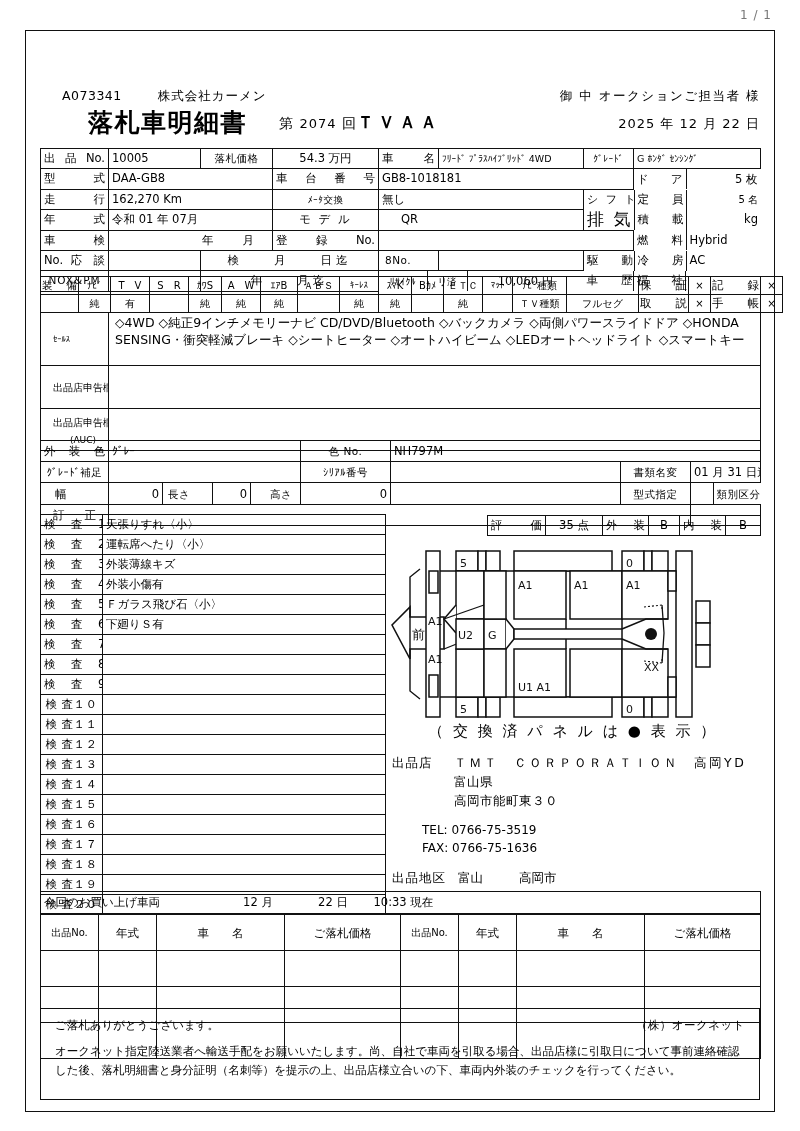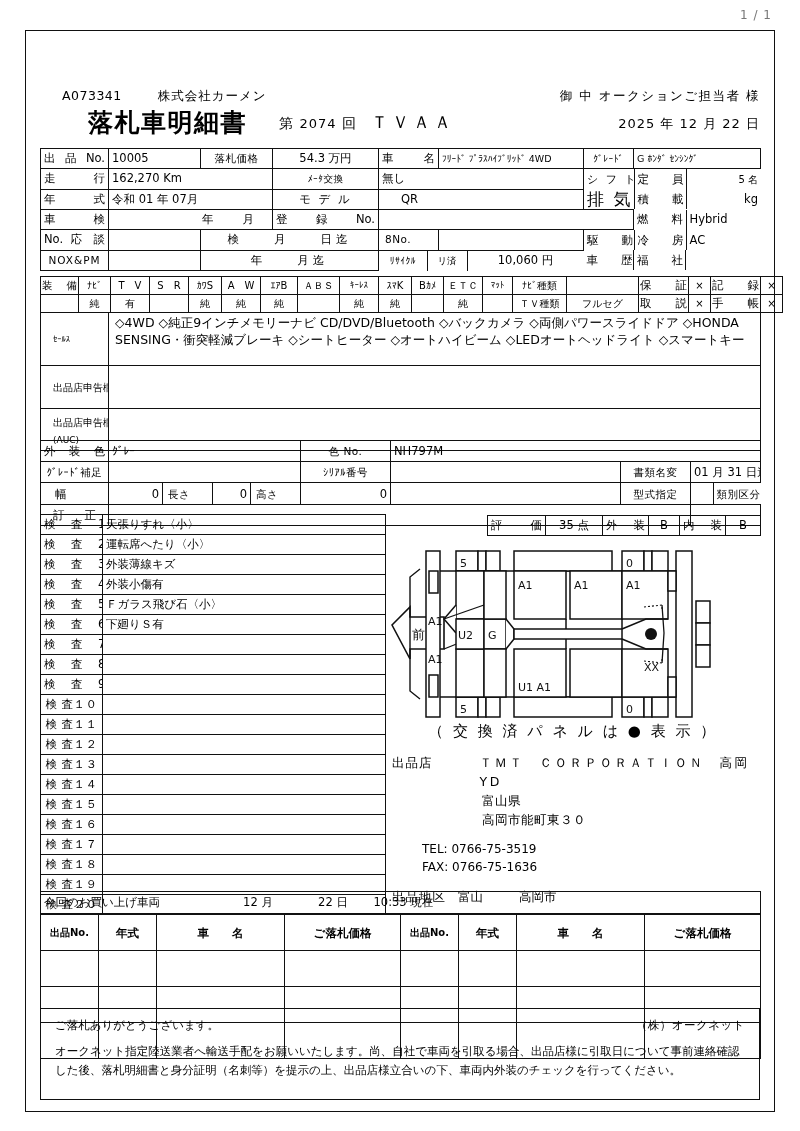--- a/index.html
+++ b/index.html
@@ -33,21 +33,21 @@
   .hdr-company { margin-left:36px; letter-spacing:1px; }
   .hdr-right { margin-left:auto; letter-spacing:1.5px; white-space:nowrap; }
   .hdr-line2 { display:flex; align-items:flex-end; margin-top:5px; }
   .title {
     font-size:25px; font-weight:bold; letter-spacing:1.5px;
     margin-left:48px; line-height:1;
     font-family:"DejaVu Sans","Liberation Sans",sans-serif;
   }
   .round { font-size:14px; margin-left:32px; letter-spacing:1px; white-space:nowrap; padding-bottom:2px;}
   .round .num { font-size:13px; }
-  .auc-name { font-size:17px; letter-spacing:4px; margin-left:14px; padding-bottom:1px;}
+  .auc-name { font-size:17px; letter-spacing:4px; padding-bottom:1px;font-weight:bold;}
   .hdr-date { margin-left:auto; font-size:13px; letter-spacing:1px; white-space:nowrap; padding-bottom:2px;}
 
   
   table.grid {
     position:absolute;
     border-collapse:collapse;
     table-layout:fixed;
     font-size:11.5px;
   }
   table.grid td {
@@ -77,42 +77,42 @@
   #equip td { height:18px; line-height:17px; font-size:10px; text-align:center; padding:0 1px; }
 
   
   #sales { left:40px; top:312px; width:720px; }
   #sales td { padding:1px 12px; vertical-align:top; }
   .sales-lbl { font-size:8.5px; text-align:left; letter-spacing:0; vertical-align:middle !important; }
   .sales-text {
     font-size:12.5px; line-height:16.5px; white-space:normal !important;
     letter-spacing:0; text-align:left; padding:1px 6px !important;
   }
-  .decl-lbl { font-size:10px; text-align:left; letter-spacing:0; vertical-align:middle !important; line-height:13px;}
+  .decl-lbl { font-size:10px; text-align:right; letter-spacing:0; vertical-align:middle !important; line-height:13px;}
 
   
   #colorinfo { left:40px; top:440px; width:720px; }
   #colorinfo td { height:21px; line-height:20px; }
 
   
   #inspect { left:40px; top:514px; width:345px; }
   #inspect td { height:20px; line-height:19px; }
   .insp-no { text-align:center; letter-spacing:2px; font-size:11.5px; width:62px; }
   .insp-no-wide { text-align:center; letter-spacing:0.5px; font-size:11.5px; width:62px; }
   .insp-txt { text-align:left; padding-left:6px; font-size:11.5px; }
 
   
   #evalrow { left:487px; top:515px; width:273px; }
   #evalrow td { height:20px; line-height:19px; text-align:center; }
 
   
   #todayrow { left:40px; top:891px; width:720px; }
   #todayrow td { height:22px; line-height:21px; }
   #bidtable { left:40px; top:914px; width:720px; }
-  #bidtable td { height:36px; line-height:18px; text-align:center;font-weight:bold; }
+  #bidtable td { height:36px; line-height:18px; text-align:center; }
 
   
   .thanks {
     position:absolute; left:40px; top:1008px; width:720px; height:92px;
     border:1px solid #111;
     padding:9px 14px 0 14px;
   }
   .thanks-row1 { display:flex; font-size:11.5px; }
   .thanks-right { margin-left:auto; letter-spacing:0.5px;text-align:center; }
   .thanks-body {
@@ -120,21 +120,21 @@
   }
 
   
   .diagram { position:absolute; left:388px; top:543px; width:372px; height:200px; }
   .diag-note {
     position:absolute; left:398px; top:722px; width:350px;
     font-size:15px; letter-spacing:2.5px; text-align:center;
   }
   
   .seller { position:absolute; left:392px; top:753px; width:368px; font-size:12.5px; line-height:19px;}
-  .seller-row { display:flex;gap:28px; }
+  .seller-row { display:flex; }
   .seller-lbl { width:62px; letter-spacing:1px;}
   .seller-val { letter-spacing:0.5px; }
   .seller-val.spaced { letter-spacing:2.5px; }
   .seller-tel { margin-top:11px; margin-left:30px; font-size:12px; line-height:18px; }
   .seller-area { margin-top:11px; display:flex; }
   .seller-area .a1 { letter-spacing:1px; }
   .seller-area .a2 { margin-left:12px; }
   .seller-area .a3 { margin-left:36px; }
 </style>
 </head>
@@ -178,20 +178,36 @@
     <tbody>
       <tr>
         <td class="lbl-j">出 品 No.</td>
         <td class="val">10005</td>
         <td class="lbl-tight">落札価格</td>
         <td class="val-c">54.3 万円</td>
         <td class="lbl-j">車　　名</td>
         <td class="val small">ﾌﾘｰﾄﾞ ﾌﾟﾗｽﾊｲﾌﾞﾘｯﾄﾞ 4WD</td>
         <td class="lbl-tight small">ｸﾞﾚｰﾄﾞ</td>
         <td class="val small">G ﾎﾝﾀﾞ ｾﾝｼﾝｸﾞ</td>
+      </tr>
+      <tr>
+        <td class="lbl-j">型　　式</td>
+        <td class="val" colspan="2">DAA-GB8</td>
+        <td class="lbl-j">車台番号</td>
+        <td class="val" colspan="3">GB8-1018181</td>
+        <td class="nb" style="padding:0">
+          <table style="width:100%;border-collapse:collapse;table-layout:fixed">
+            <tbody>
+                <tr>
+              <td class="lbl-j" style="border:none;border-right:1px solid #111;width:52px;height:20px;line-height:19px;font-size:11.5px">ド　ア</td>
+              <td class="val-r" style="border:none;height:20px;line-height:19px;font-size:11.5px">5 枚</td>
+            </tr>
+          </tbody>
+            </table>
+        </td>
       </tr>
       <tr>
         <td class="lbl-j">走　　行</td>
         <td class="val" colspan="2">162,270 Km</td>
         <td class="lbl-tight small">ﾒｰﾀ交換</td>
         <td class="val" colspan="2">無し</td>
         <td class="nb" style="padding:0" colspan="2">
           <table style="width:100%;border-collapse:collapse;table-layout:fixed">
             <tbody>
                 <tr>
@@ -406,21 +422,21 @@
         <td class="lbl-tight" colspan="2">ｼﾘｱﾙ番号</td>
         <td class="val"></td>
         <td class="lbl-tight">書類名変</td>
         <td class="val-c">01 月  31 日迄</td>
       </tr>
       <tr>
         <td class="lbl-j" style="padding:0 14px">幅</td>
         <td class="val-r">0</td>
         <td class="lbl-tight" style="text-align:left;padding-left:5px">長さ</td>
         <td class="val-r">0</td>
-        <td class="lbl-tight" style="text-align:left;padding-left:5px">高さ</td>
+        <td class="lbl-tight" style="text-align:left;padding-left:19px">高さ</td>
         <td class="val-r" colspan="2">0</td>
         <td class="val"></td>
         <td class="lbl-tight">型式指定</td>
         <td class="nb" style="padding:0">
           <table style="width:100%;border-collapse:collapse;table-layout:fixed">
             <tbody>
                 <tr>
               <td class="val" style="border:none;border-right:1px solid #111;width:22px;height:21px"></td>
               <td class="lbl-tight" style="border:none;height:21px;line-height:20px;font-size:10.5px">類別区分</td>
             </tr>

